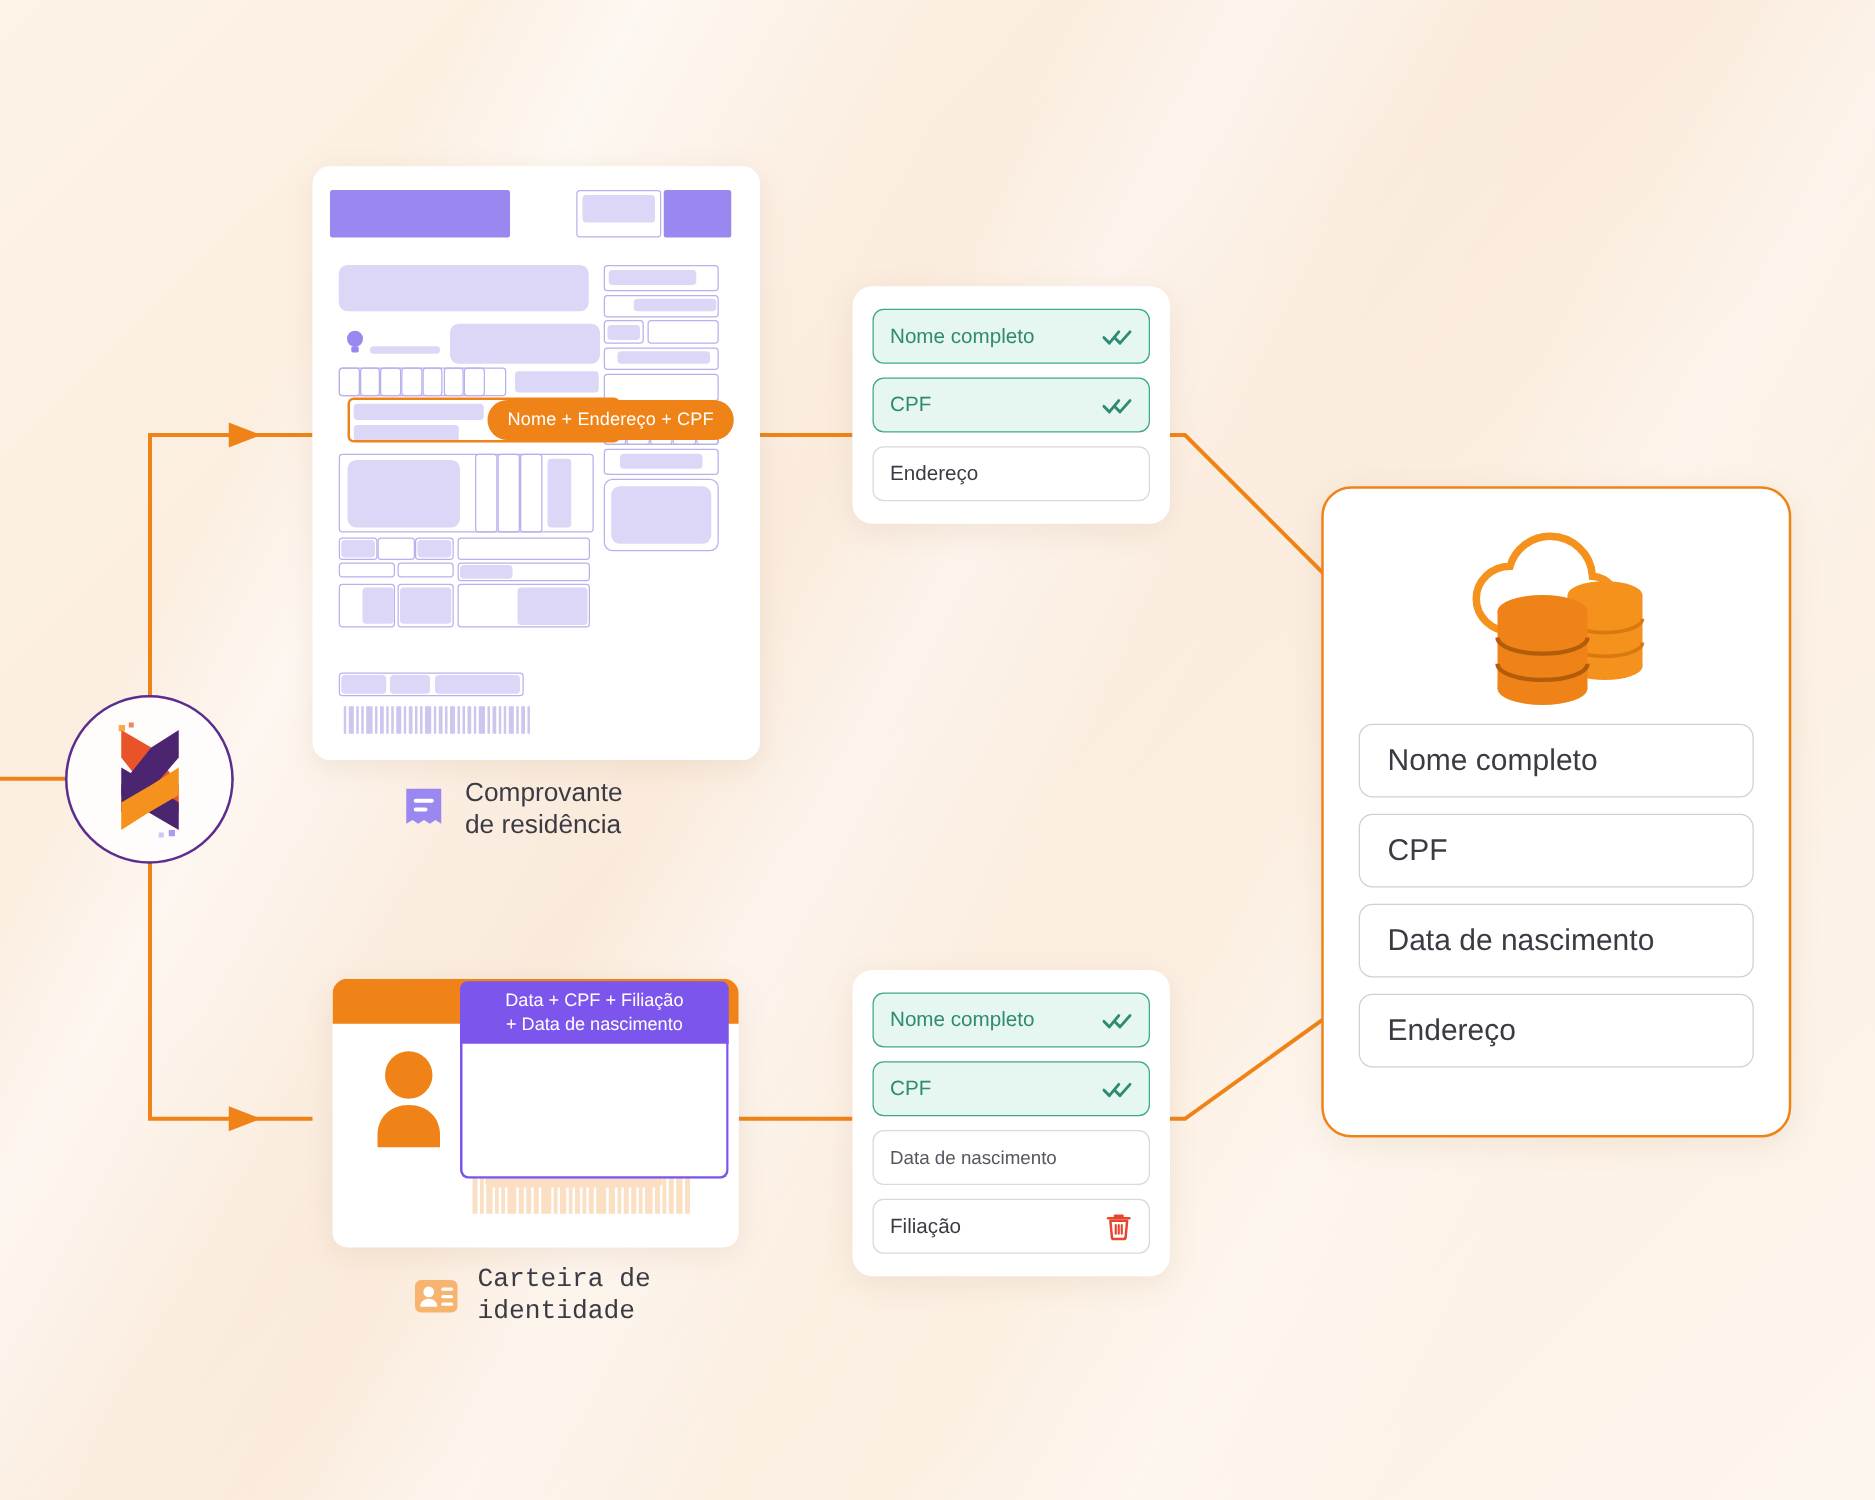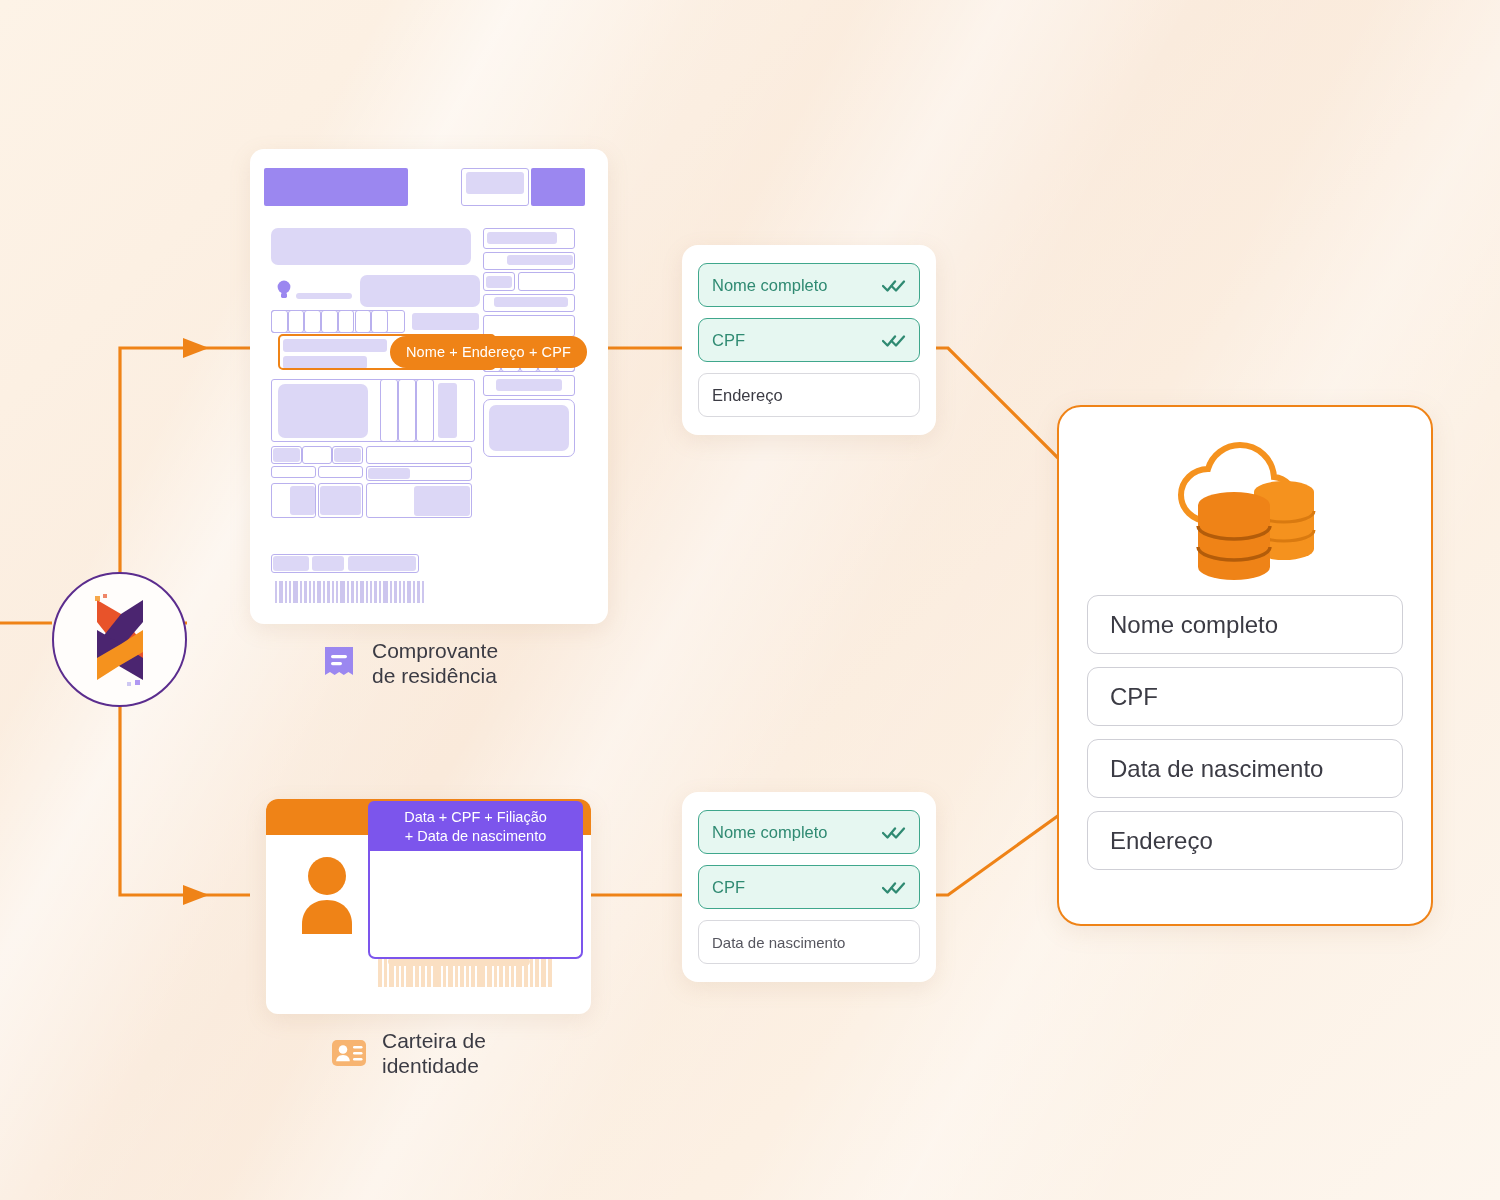--- a/index.html
+++ b/index.html
@@ -18,21 +18,21 @@
         rgba(255,255,255,0.10) 33%,
         rgba(255,255,255,0.00) 40%,
         rgba(255,255,255,0.45) 47%,
         rgba(255,255,255,0.05) 56%,
         rgba(255,255,255,0.00) 64%,
         rgba(255,255,255,0.35) 72%,
         rgba(255,255,255,0.00) 82%),
       linear-gradient(135deg, #fdf3e7 0%, #faeadb 45%, #fcf0e3 70%, #fdf6ee 100%);
   }
   .canvas { position: absolute; inset: 0; }
-  .abs { position: absolute; margin-top: 16px; }
+  .abs { position: absolute; }
 
   
   svg.wires { position: absolute; inset: 0; width: 1500px; height: 1200px; pointer-events: none; }
 
   
   .logo-badge {
     left: 52px; top: 556px; width: 135px; height: 135px;
     border-radius: 50%;
     background: #fffdfb;
     border: 2px solid #5b2d8e;
@@ -364,21 +364,21 @@
         <i style="width:5px"></i>
         <i style="width:4px"></i>
     </div>
     <div class="id-tooltip-body"></div>
     <div class="id-tooltip">
       <div>Data + CPF + Filiação</div>
       <div>+  Data de nascimento</div>
     </div>
   </div>
 
-  <div class="abs caption" style="left:330px;top:1012px;">
+  <div class="abs caption" style="left:330px;top:1012px;font-family:Liberation Mono, monospace;">
     <svg class="cap-icon" viewBox="0 0 38 38">
       <rect x="2" y="6" width="34" height="26" rx="5" fill="#f7b471"></rect>
       <circle cx="13" cy="15.5" r="4.3" fill="#ffffff"></circle>
       <path d="M13 21c4.4 0 6.8 3 6.8 6.3H6.2C6.2 24 8.6 21 13 21z" fill="#ffffff"></path>
       <rect x="23" y="12" width="9.5" height="2.6" rx="1.3" fill="#ffffff"></rect>
       <rect x="23" y="18" width="9.5" height="2.6" rx="1.3" fill="#ffffff"></rect>
       <rect x="23" y="24" width="9.5" height="2.6" rx="1.3" fill="#ffffff"></rect>
     </svg>
     <div class="cap-text">
       <div>Carteira de</div>
@@ -416,20 +416,29 @@
     </div>
     <div class="field-row ok">
       <span class="fr-label">CPF</span>
       <svg width="24" height="16" viewBox="0 0 24 16">
         <path d="M1 9l4.5 4.5L13 4.5" fill="none" stroke="#2f8a72" stroke-width="2.3" stroke-linecap="round" stroke-linejoin="round"></path>
         <path d="M9.5 9l4.5 4.5L22 4.5" fill="none" stroke="#2f8a72" stroke-width="2.3" stroke-linecap="round" stroke-linejoin="round"></path>
       </svg>
     </div>
     <div class="field-row small">
       <span class="fr-label">Data de nascimento</span>
+    </div>
+    <div class="field-row">
+      <span class="fr-label">Filiação</span>
+      <svg width="22" height="23" viewBox="0 0 22 23">
+        <path d="M2.5 4.6h17" stroke="#e8452c" stroke-width="2" stroke-linecap="round"></path>
+        <path d="M8 4.6V2.6h6v2" stroke="#e8452c" stroke-width="2" stroke-linejoin="round" fill="none"></path>
+        <path d="M4.3 6.6h13.4l-1.2 13.2a1.6 1.6 0 01-1.6 1.4H7.1a1.6 1.6 0 01-1.6-1.4z" fill="none" stroke="#e8452c" stroke-width="2" stroke-linejoin="round"></path>
+        <path d="M8.6 10v7M11 10v7M13.4 10v7" stroke="#e8452c" stroke-width="1.7" stroke-linecap="round"></path>
+      </svg>
     </div>
   </div>
 
   <div class="abs db-card">
     <svg class="db-icon" viewBox="0 0 190 150">
       <path d="M58 86c-15 0-27-12-27-26S43 34 58 34c4-14 17-24 32-24 18 0 33 14 34 32 12 1 21 11 21 23s-10 21-22 21z" fill="none" stroke="#f5921e" stroke-width="6"></path>
       <ellipse cx="134" cy="57" rx="30" ry="11" fill="#f5921e"></ellipse>
       <rect x="104" y="57" width="60" height="57" fill="#f5921e"></rect>
       <ellipse cx="134" cy="114" rx="30" ry="11" fill="#f5921e"></ellipse>
       <path d="M104 76a30 11 0 0060 0" fill="none" stroke="#d97a10" stroke-width="3"></path>

